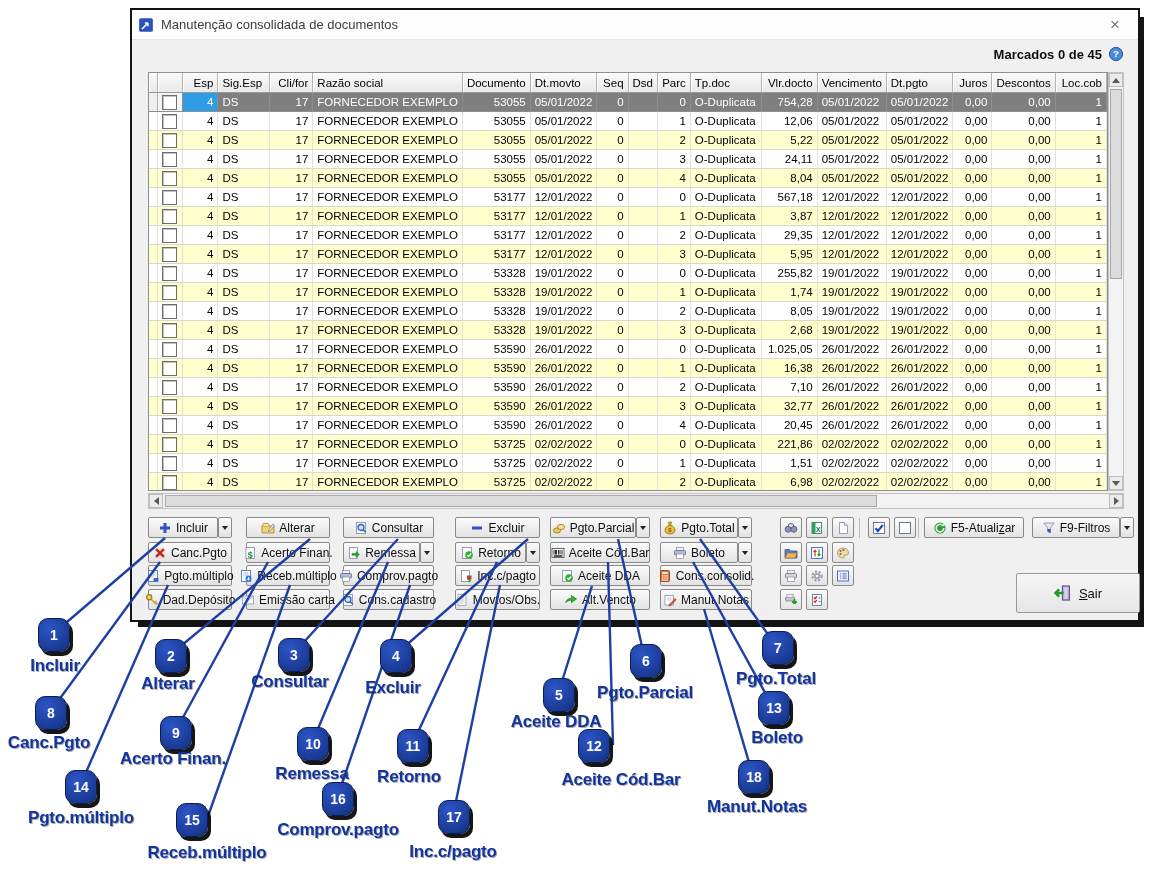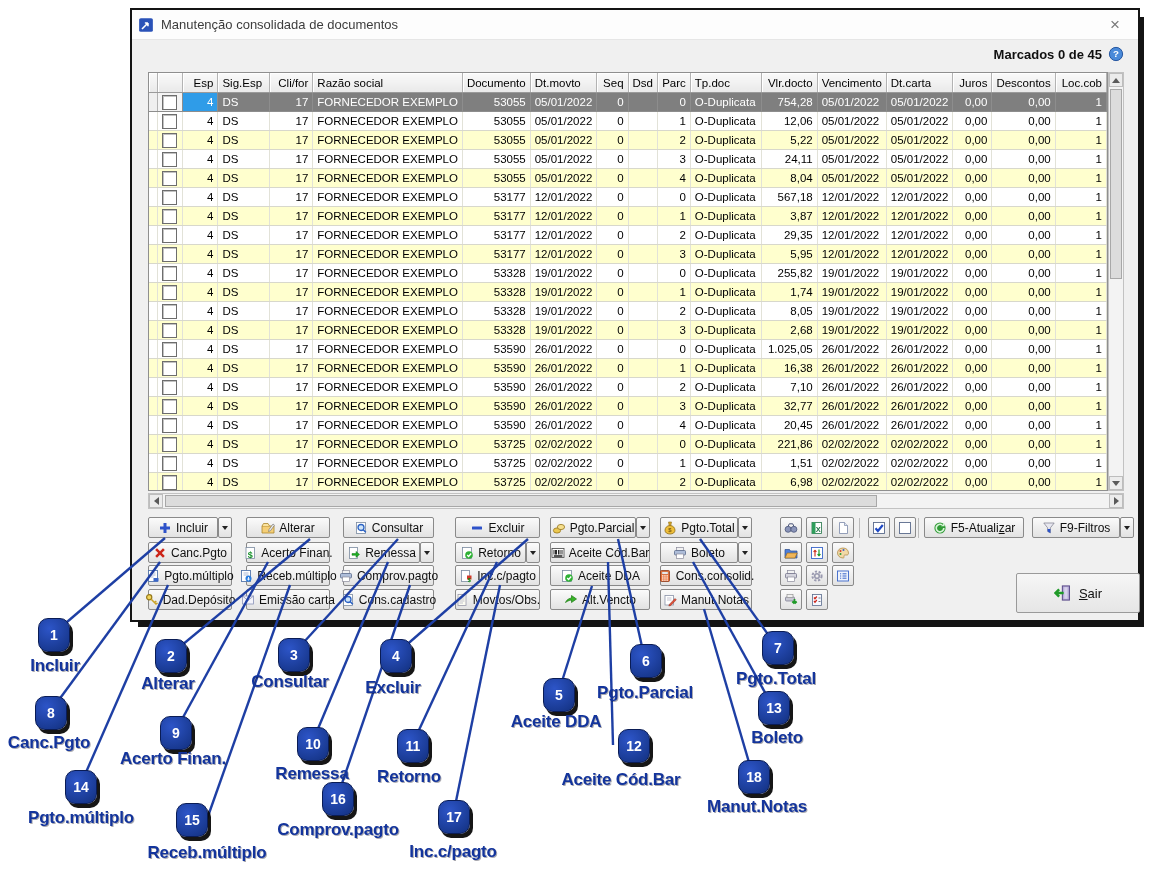--- a/index.html
+++ b/index.html
@@ -117,21 +117,21 @@
             <th style="text-align:right">Cli/for</th>
             <th style="text-align:left">Razão social</th>
             <th style="text-align:center">Documento</th>
             <th style="text-align:left">Dt.movto</th>
             <th style="text-align:right">Seq</th>
             <th style="text-align:left">Dsd</th>
             <th style="text-align:right">Parc</th>
             <th style="text-align:left">Tp.doc</th>
             <th style="text-align:right">Vlr.docto</th>
             <th style="text-align:left">Vencimento</th>
-            <th style="text-align:left">Dt.carta</th>
+            <th style="text-align:left">Dt.pgto</th>
             <th style="text-align:right">Juros</th>
             <th style="text-align:right">Descontos</th>
             <th style="text-align:right">Loc.cob</th>
           </tr>
           <tr class="sel">
             <td class="ind"></td>
             <td class="cbc">
               <div class="tcb"></div>
             </td>
             <td class=" active" style="text-align:right">4</td>
@@ -1076,21 +1076,21 @@
     </div>
     <div class="clabel" style="left:173px;top:749px">Acerto Finan.</div>
     <div class="badge" style="left:297px;top:727px">
       <span>10</span>
     </div>
     <div class="clabel" style="left:312px;top:764px">Remessa</div>
     <div class="badge" style="left:397px;top:729px">
       <span>11</span>
     </div>
     <div class="clabel" style="left:409px;top:767px">Retorno</div>
-    <div class="badge" style="left:618px;top:729px">
+    <div class="badge" style="left:578px;top:729px">
       <span>12</span>
     </div>
     <div class="clabel" style="left:621px;top:770px">Aceite Cód.Bar</div>
     <div class="badge" style="left:758px;top:691px">
       <span>13</span>
     </div>
     <div class="clabel" style="left:777px;top:728px">Boleto</div>
     <div class="badge" style="left:65px;top:770px">
       <span>14</span>
     </div>

